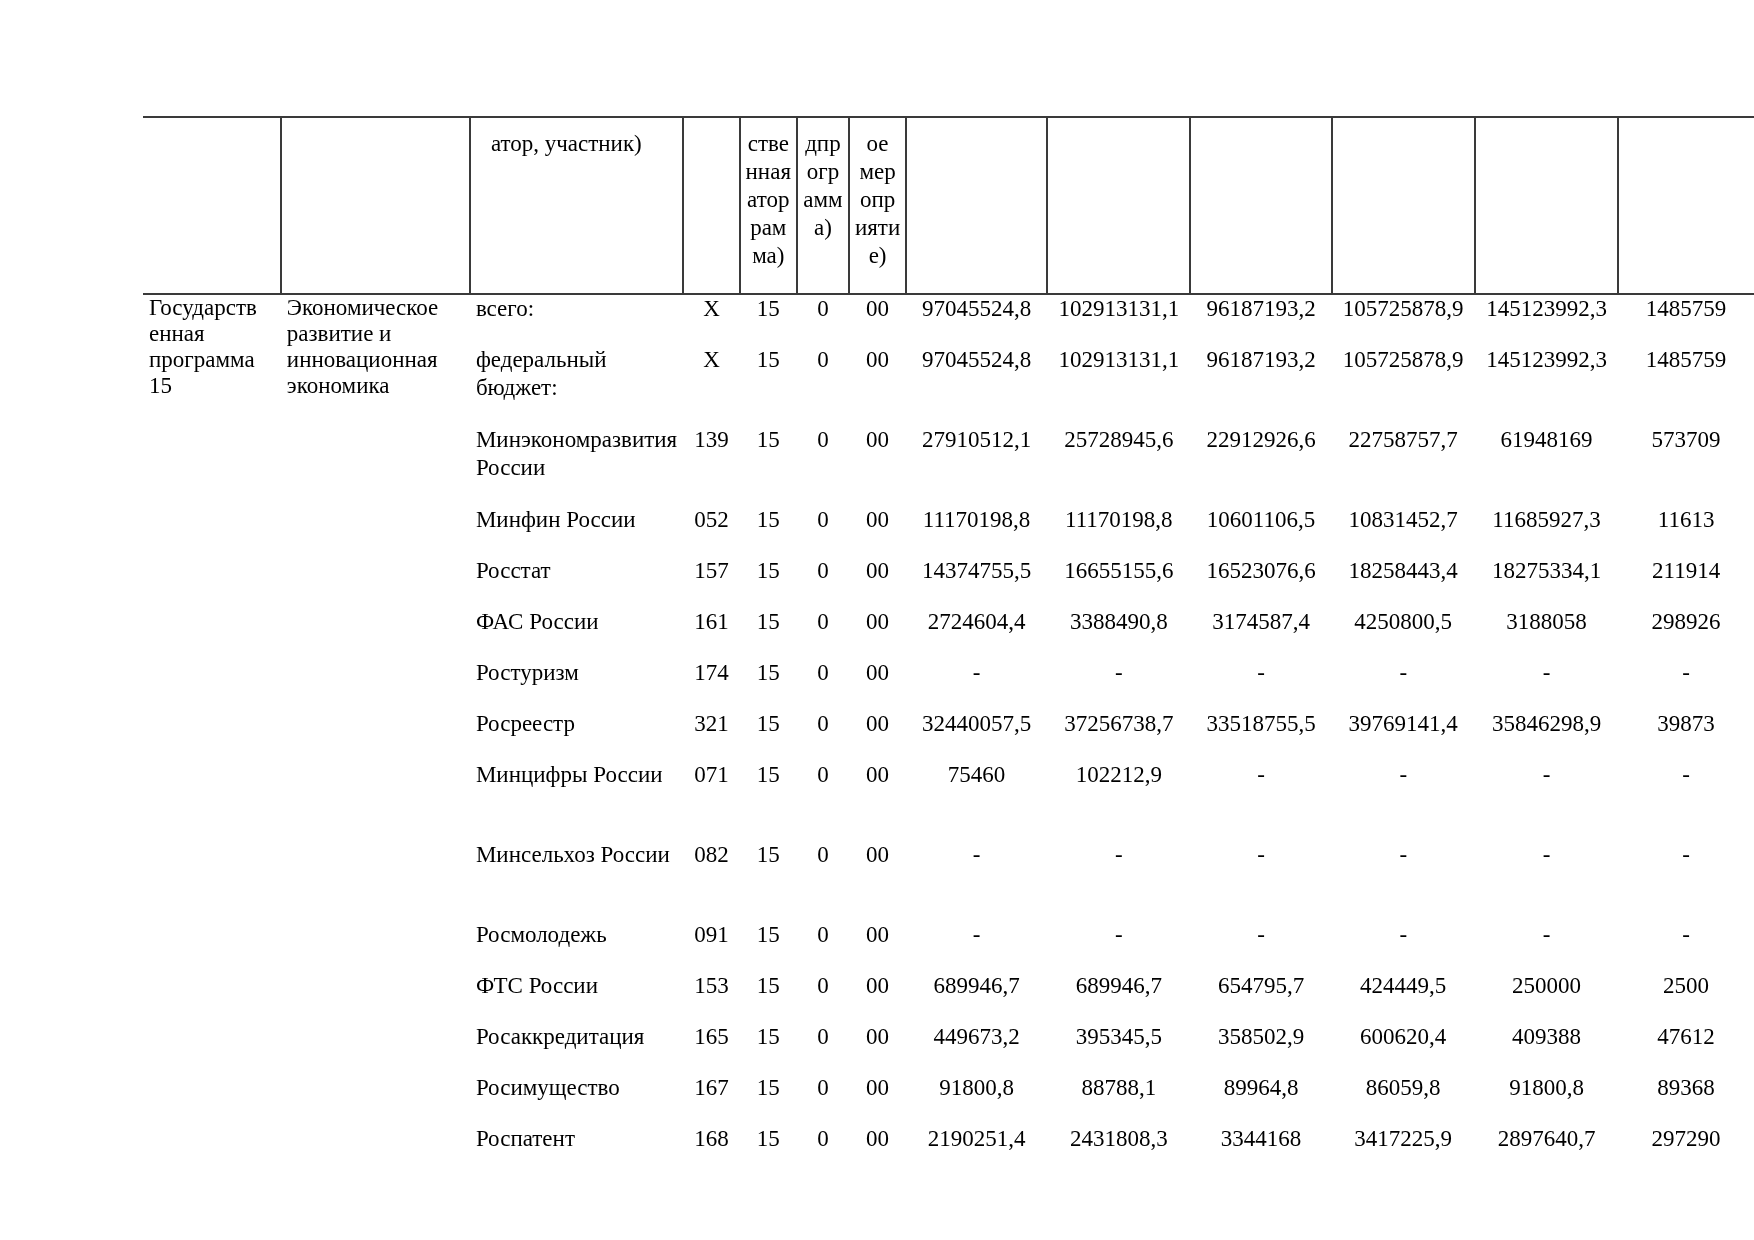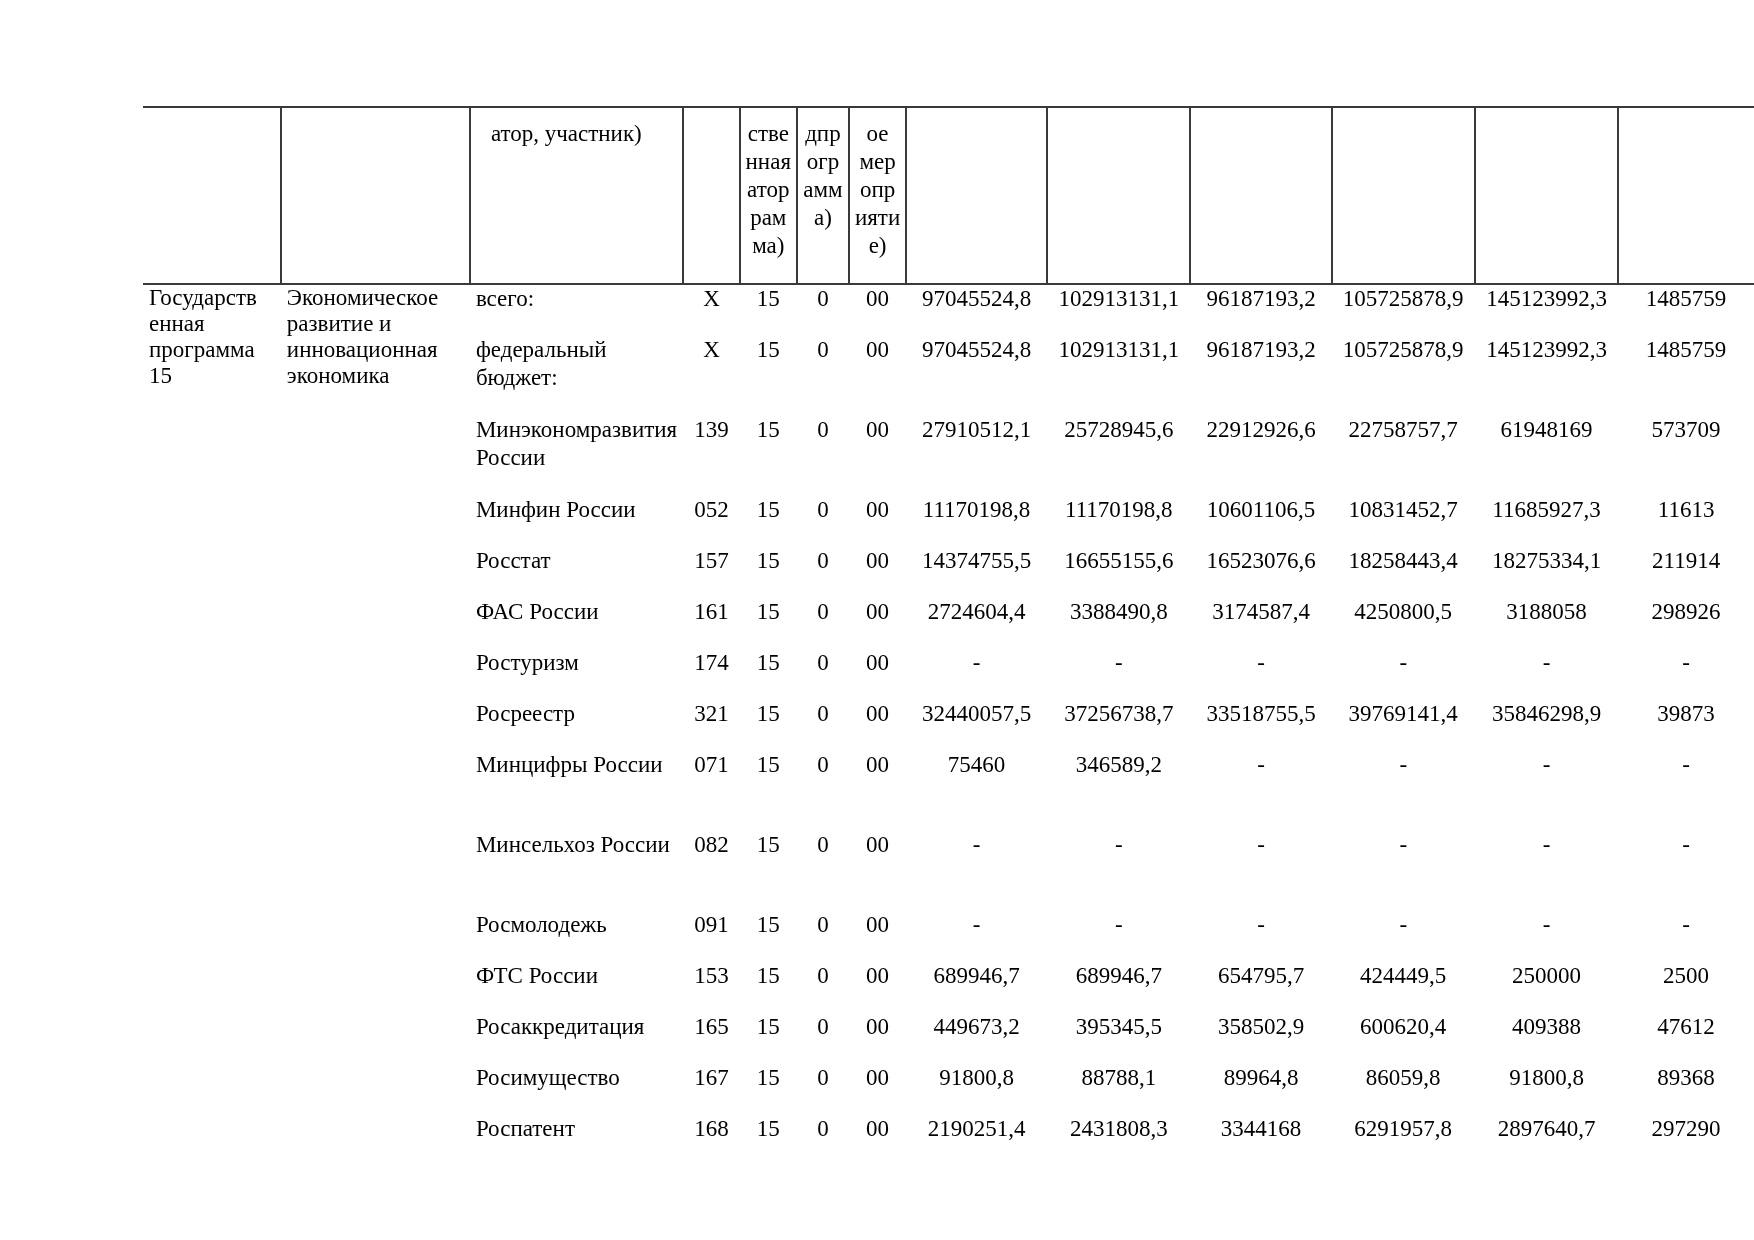--- a/index.html
+++ b/index.html
@@ -19,21 +19,21 @@
     position: absolute;
     left: 0;
     top: 0;
     width: 1754px;
     height: 1240px;
     overflow: hidden;
   }
   table.budget {
     position: absolute;
     left: 143px;
-    top: 106px;
+    top: 116px;
     border-collapse: collapse;
     table-layout: fixed;
     font-size: 23px;
     line-height: 28px;
   }
   table.budget col.c1 { width: 142px; }
   table.budget col.c2 { width: 195px; }
   table.budget col.c3 { width: 207px; }
   table.budget col.c4 { width: 59px; }
   table.budget col.c5 { width: 62px; }
@@ -252,21 +252,21 @@
           <td class="num">35846298,9</td>
           <td class="num">39873</td>
         </tr>
         <tr class="r-double">
           <td class="txt">Минцифры России</td>
           <td class="ctr">071</td>
           <td class="ctr">15</td>
           <td class="ctr">0</td>
           <td class="ctr">00</td>
           <td class="num">75460</td>
-          <td class="num">346589,2</td>
+          <td class="num">102212,9</td>
           <td class="num">-</td>
           <td class="num">-</td>
           <td class="num">-</td>
           <td class="num">-</td>
         </tr>
         <tr class="r-double">
           <td class="txt">Минсельхоз России</td>
           <td class="ctr">082</td>
           <td class="ctr">15</td>
           <td class="ctr">0</td>
@@ -332,19 +332,19 @@
         </tr>
         <tr class="r-single">
           <td class="txt">Роспатент</td>
           <td class="ctr">168</td>
           <td class="ctr">15</td>
           <td class="ctr">0</td>
           <td class="ctr">00</td>
           <td class="num">2190251,4</td>
           <td class="num">2431808,3</td>
           <td class="num">3344168</td>
-          <td class="num">6291957,8</td>
+          <td class="num">3417225,9</td>
           <td class="num">2897640,7</td>
           <td class="num">297290</td>
         </tr>
       </tbody>
   </table>
 </div>
 
 </body></html>

